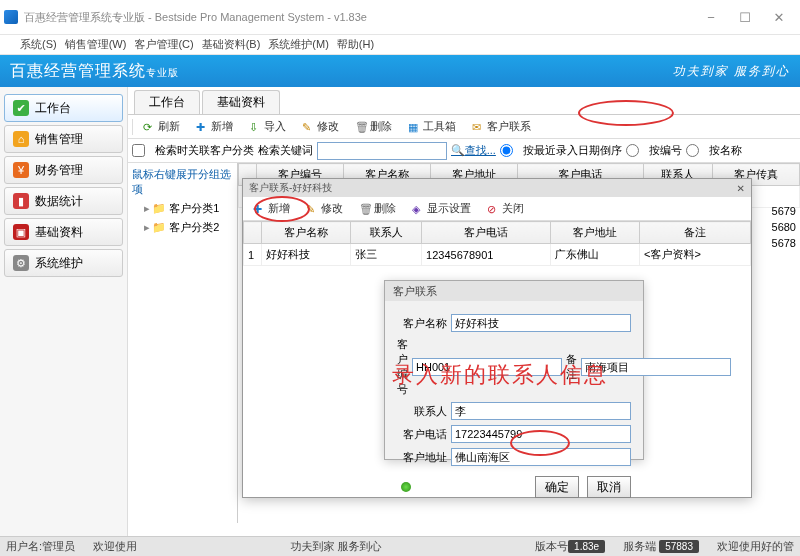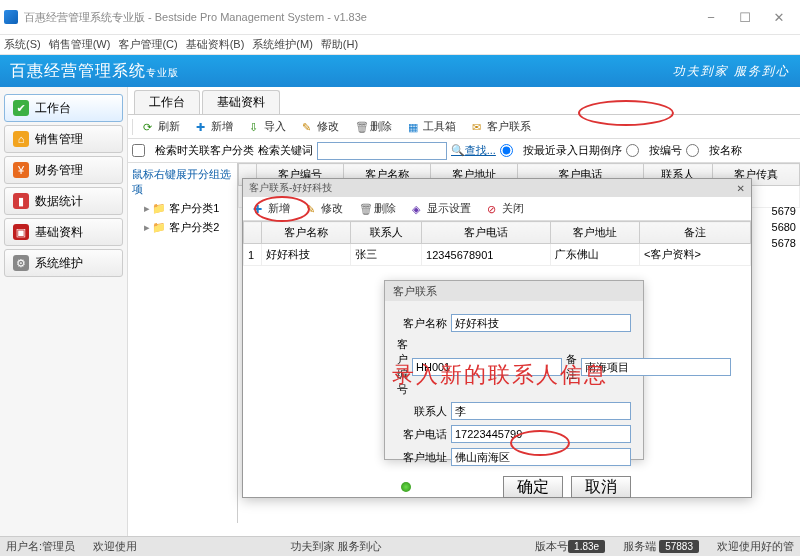--- a/index.html
+++ b/index.html
@@ -5,21 +5,21 @@
 * { box-sizing: border-box; margin: 0; padding: 0; font-family: "Microsoft YaHei", SimSun, sans-serif; }
 body { width: 800px; height: 556px; overflow: hidden; background: #fff; font-size: 12px; position: relative; }
 
 
 .titlebar { height: 24px; background: #fff; display: flex; align-items: center; padding: 17px 4px; border-bottom: 1px solid #e5e5e5; }
 .titlebar .logo { width: 14px; height: 14px; background: linear-gradient(135deg,#2b8be6,#0f62b8); border-radius: 2px; margin-right: 6px; }
 .titlebar .ttl { color: #888; font-size: 11px; flex: 1; }
 .winbtn { width: 34px; height: 22px; display: flex; align-items: center; justify-content: center; color: #888; font-size: 13px; cursor: pointer; }
 
 
-.menubar { height: 20px; display: flex; align-items: center; padding: 0 4px; gap: 8px; font-size: 11px; color: #444; background: #fff; border-bottom: 1px solid #e5e5e5; }
+.menubar { height: 20px; display: flex; align-items: center; padding: 0 20px; gap: 8px; font-size: 11px; color: #444; background: #fff; border-bottom: 1px solid #e5e5e5; }
 .menubar span { cursor: pointer; }
 
 
 .banner { height: 32px; background: linear-gradient(#1fa2e8,#1b89d6); color: #fff; display: flex; align-items: center; padding: 0 10px; justify-content: space-between; }
 .banner .bt { font-size: 16px; letter-spacing: 1px; }
 .banner .bt sub { font-size: 10px; vertical-align: baseline; }
 .banner .slogan { font-size: 12px; font-style: italic; letter-spacing: 2px; }
 
 
 .main { display: flex; height: 464px; }
@@ -71,21 +71,21 @@
 .subwin .swgrid td { border: 1px solid #eee; padding: 3px 4px; }
 
 
 .dialog { position: absolute; left: 384px; top: 280px; width: 260px; height: 180px; background: #f1f1f1; border: 1px solid #aaa; box-shadow: 0 2px 10px rgba(0,0,0,.2); font-size: 11px; }
 .dialog .dtitle { height: 20px; background: #e3e3e3; padding: 3px 8px; font-size: 11px; color: #444; }
 .dialog .dbody { padding: 8px 12px; }
 .dialog .drow { display: flex; align-items: center; margin: 5px 0; gap: 4px; }
 .dialog .drow label { width: 50px; text-align: right; }
 .dialog .drow input { flex: 1; height: 18px; border: 1px solid #7ea6d0; padding: 0 3px; font-size: 11px; }
 .dialog .dbtns { display: flex; justify-content: flex-end; gap: 8px; margin-top: 10px; align-items: center; }
-.dialog .dbtns button { width: 60px; height: 22px; border: 1px solid #888; background: linear-gradient(#fff,#e3e3e3); font-size: 16px; cursor: pointer; }
+.dialog .dbtns button { width: 44px; height: 22px; border: 1px solid #888; background: linear-gradient(#fff,#e3e3e3); font-size: 12px; cursor: pointer; }
 .greenled { width: 10px; height: 10px; border-radius: 50%; background: radial-gradient(#6bde4c,#2a8a12); margin-right: auto; margin-left: 4px; }
 
 
 .anno-oval { position: absolute; border: 2px solid #d33; border-radius: 50%; pointer-events: none; }
 .anno-text { position: absolute; color: #d33; font-size: 22px; font-weight: 500; letter-spacing: 2px; pointer-events: none; }
 
 
 .statusbar { position: absolute; bottom: 0; left: 0; width: 100%; height: 20px; background: #e5e5e5; border-top: 1px solid #ccc; display: flex; align-items: center; font-size: 11px; padding: 0 6px; gap: 18px; color: #444; }
 .statusbar .pill { background: #444; color: #fff; padding: 1px 6px; border-radius: 2px; font-size: 10px; }
 .statusbar span.flex { flex: 1; }

